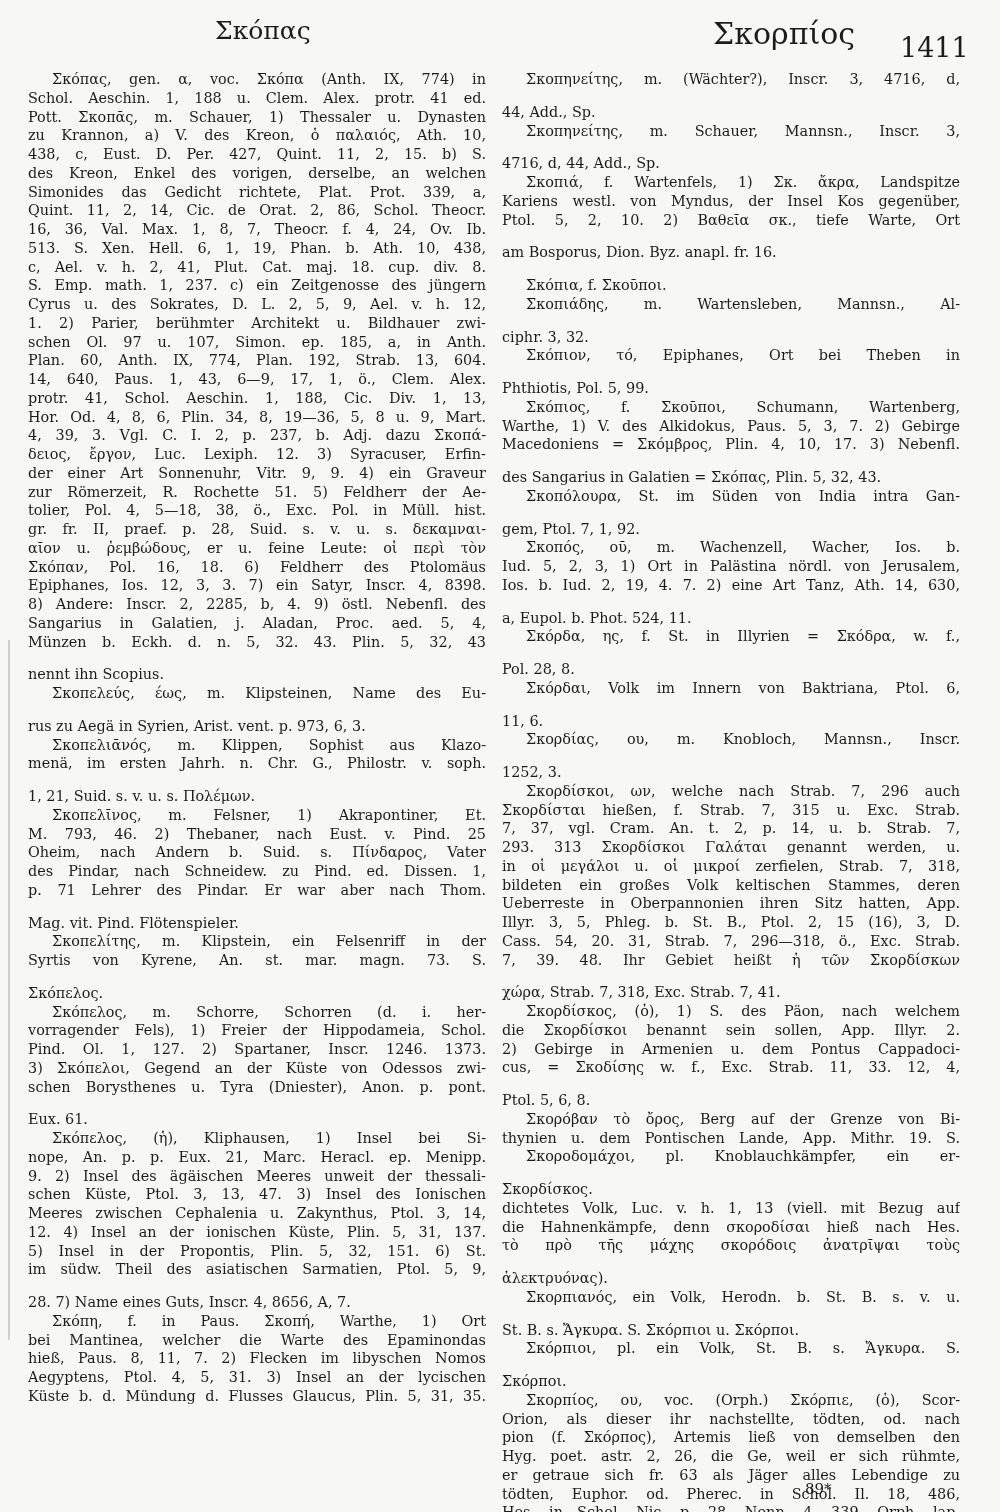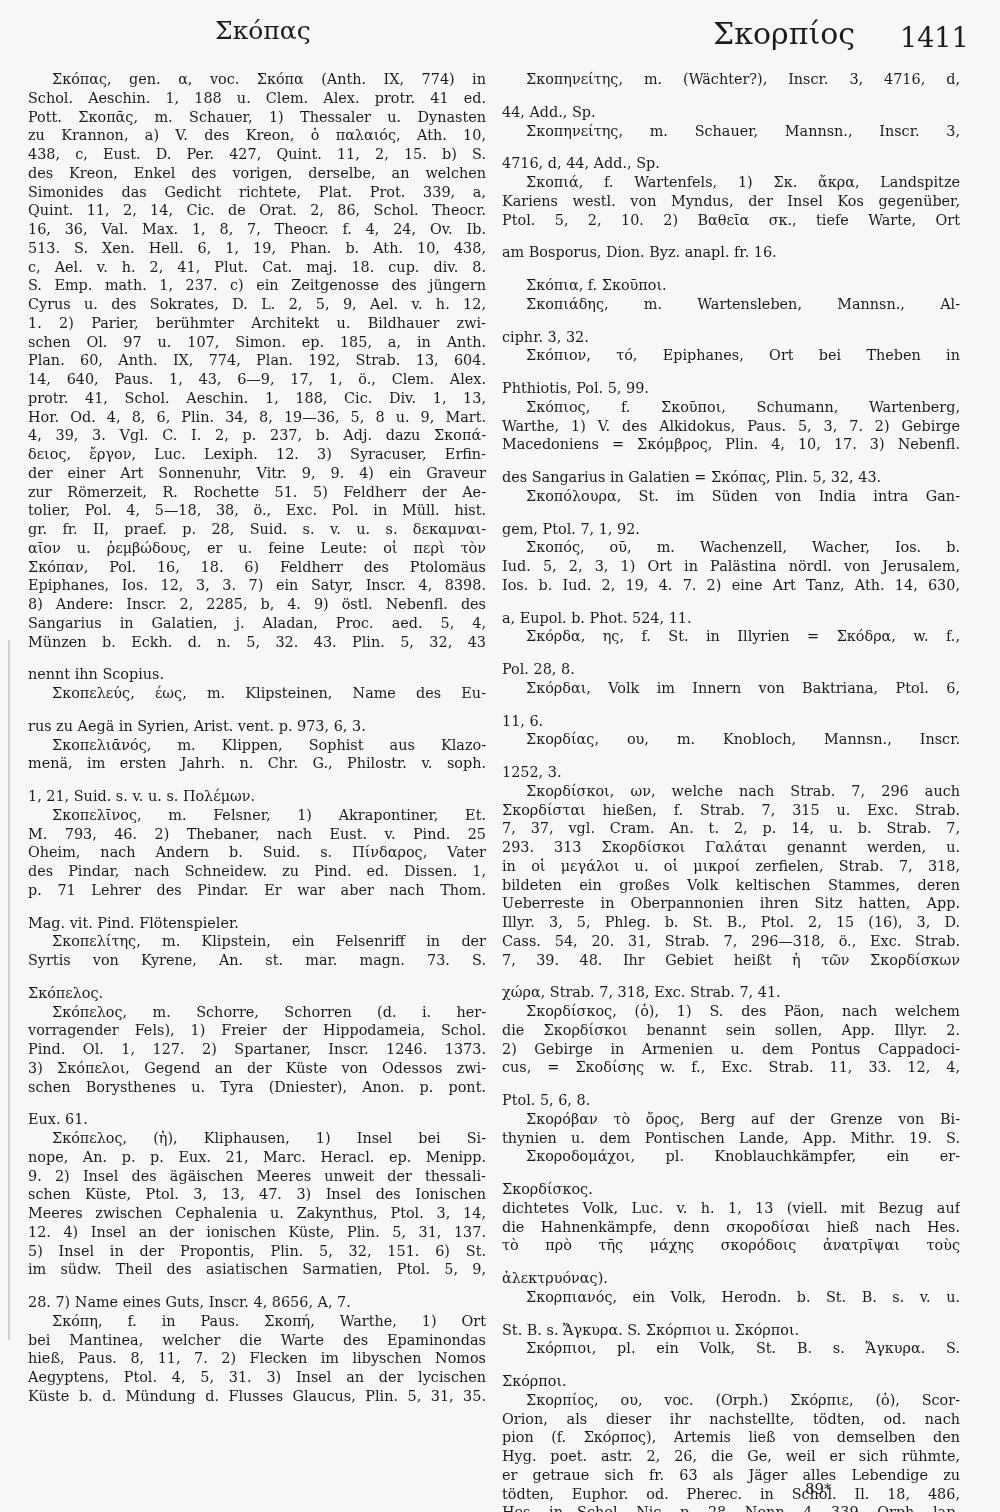--- a/index.html
+++ b/index.html
@@ -1,21 +1,21 @@
 <!DOCTYPE html>
 <html><head>
 <meta charset="utf-8">
 <style>
   html,body{margin:0;padding:0;background:#f7f7f5;}
   body{width:1000px;height:1512px;position:relative;overflow:hidden;
        font-family:"DejaVu Serif","Liberation Serif",serif;color:#1c1c1c;}
   .header{position:absolute;top:10px;left:0;width:811px;height:50px;}
   .hdr-left{position:absolute;left:215px;top:6px;font-size:25px;}
   .hdr-right{position:absolute;left:665px;top:6px;font-size:30px;margin-left:48px;}
-  .pagenum{position:absolute;left:900px;top:12px;font-size:27px;}
+  .pagenum{position:absolute;left:900px;top:22px;font-size:27px;}
   .col{position:absolute;top:70px;width:458px;font-size:14.4px;line-height:18.75px;}
   .col-left{left:28px;}
   .col-right{left:502px;}
   .ln{white-space:nowrap;overflow:hidden;text-align:justify;text-align-last:justify;height:18.75px;}
   .ln.last{text-align-last:left;margin-top:14px;}
   .ln.ind{padding-left:24px;}
   .footer{position:absolute;left:805px;top:1480px;font-size:15px;}
   .margin-line{position:absolute;left:8px;top:640px;width:2px;height:700px;background:#cfcfcf;}
 </style>
 </head>

